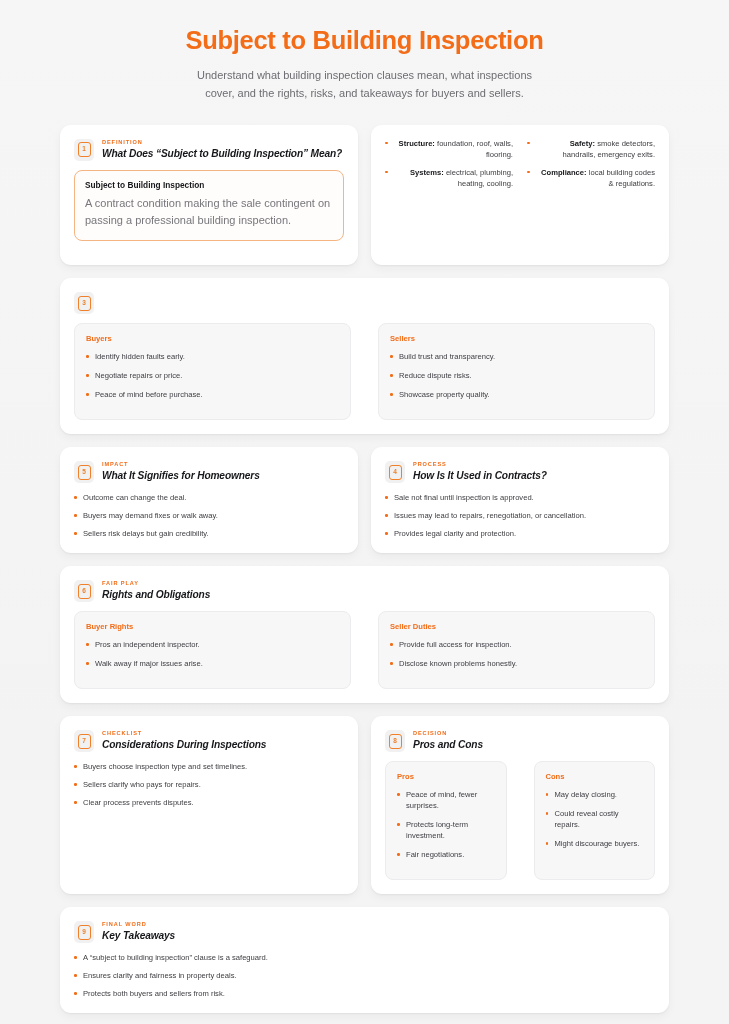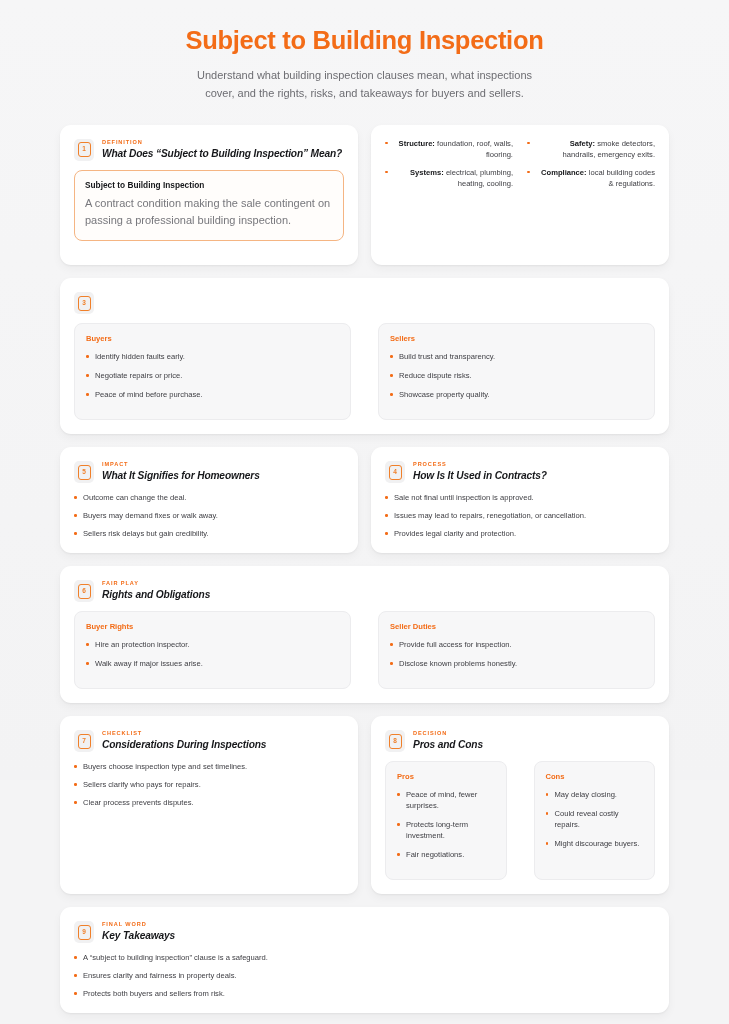--- a/index.html
+++ b/index.html
@@ -326,21 +326,21 @@
           </div>
           <div class="head-text">
             <div class="eyebrow">FAIR PLAY</div>
             <div class="card-title">Rights and Obligations</div>
           </div>
         </div>
         <div class="panels">
           <div class="panel">
             <div class="panel-title">Buyer Rights</div>
             <ul class="bullets">
-              <li>Hire an protection inspector.</li>
+              <li>Pros an independent inspector.</li>
               <li>Walk away if major issues arise.</li>
             </ul>
           </div>
           <div class="panel">
             <div class="panel-title">Seller Duties</div>
             <ul class="bullets">
               <li>Provide full access for inspection.</li>
               <li>Disclose known problems honestly.</li>
             </ul>
           </div>

